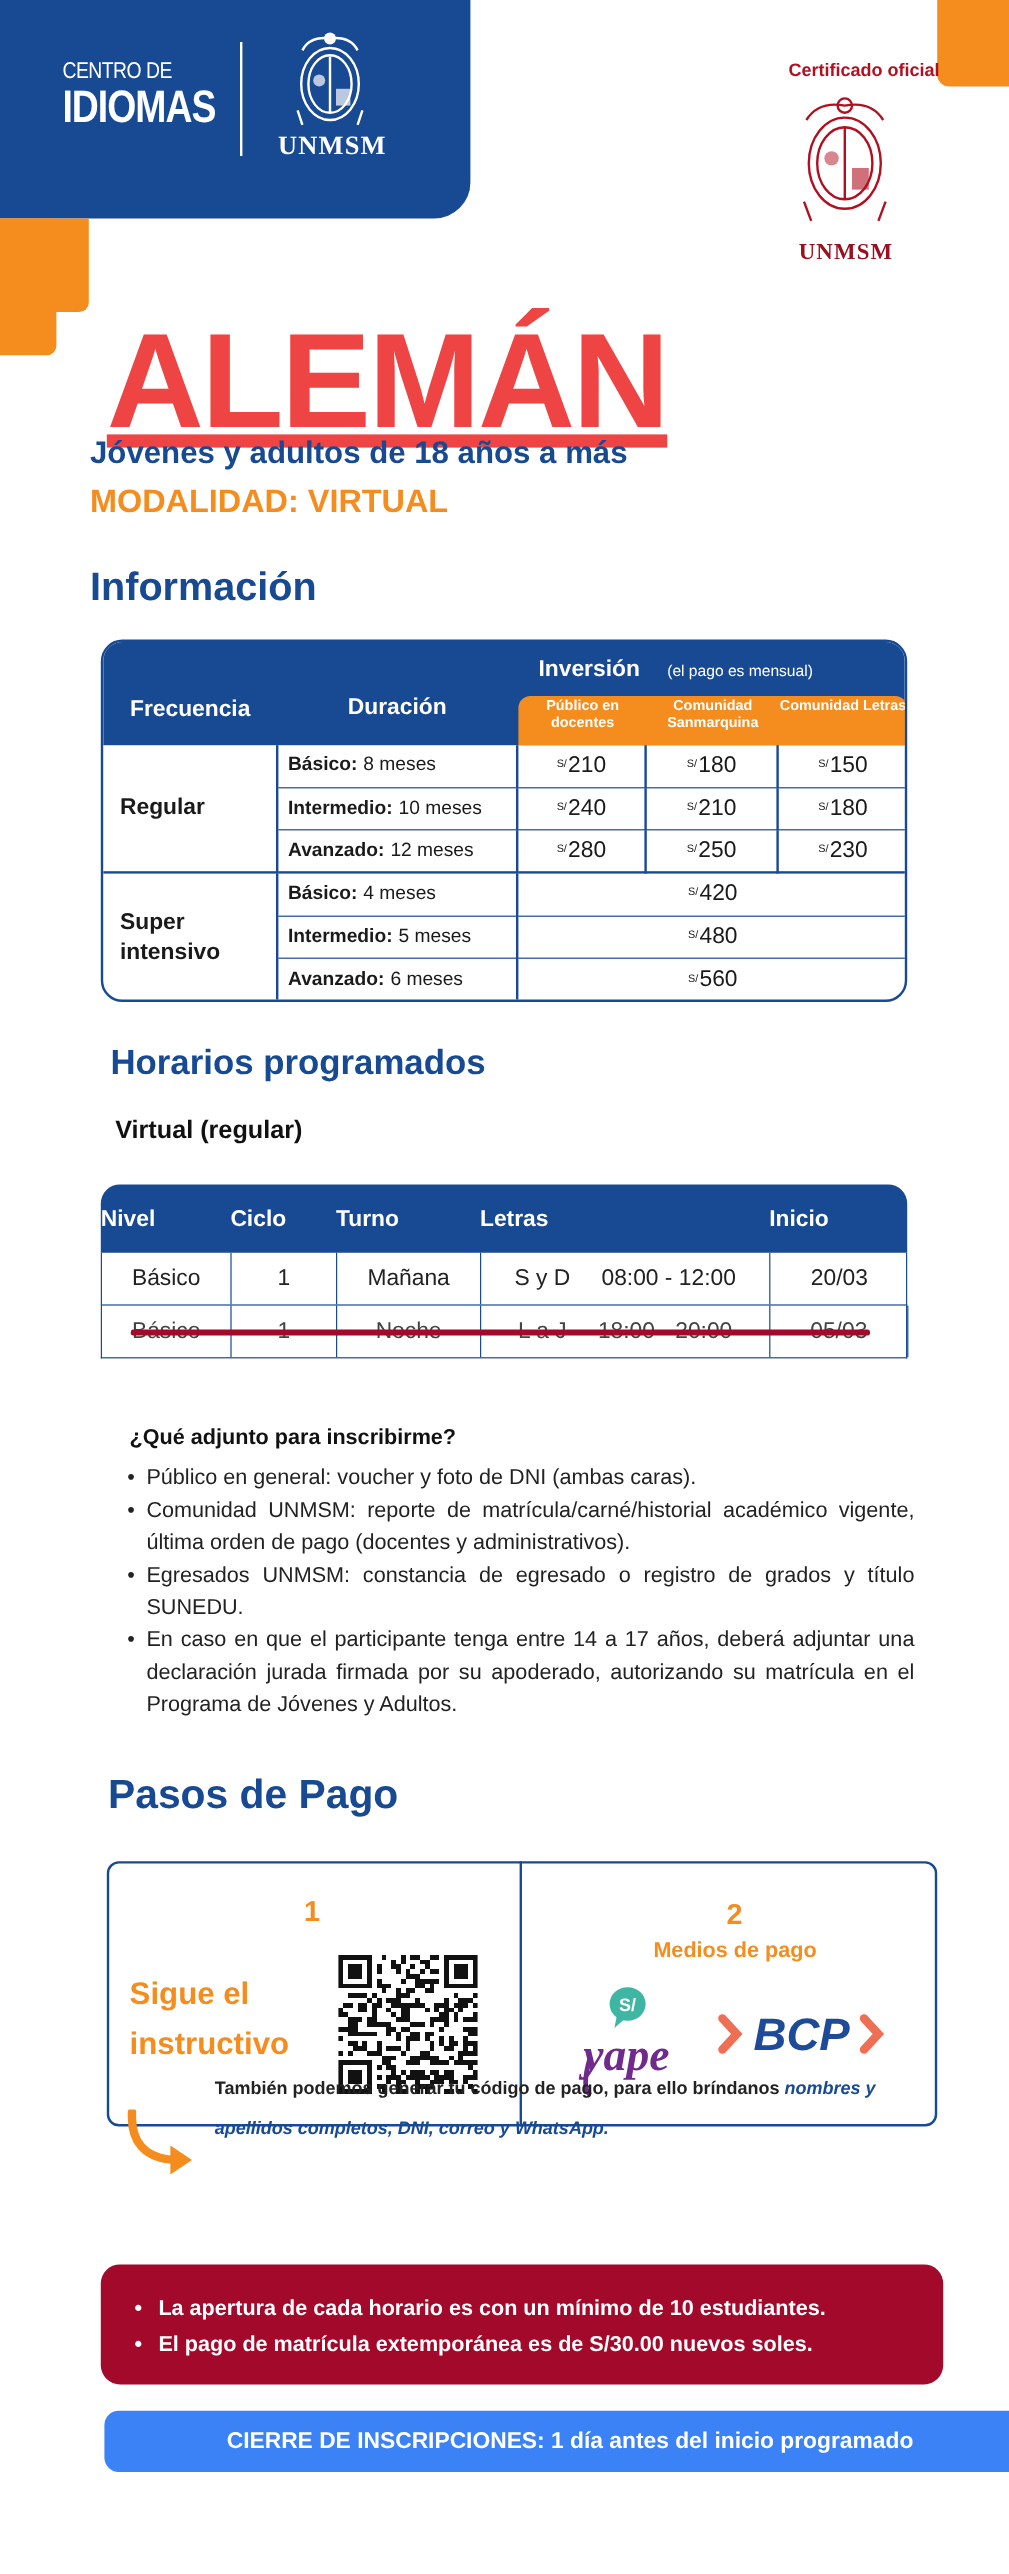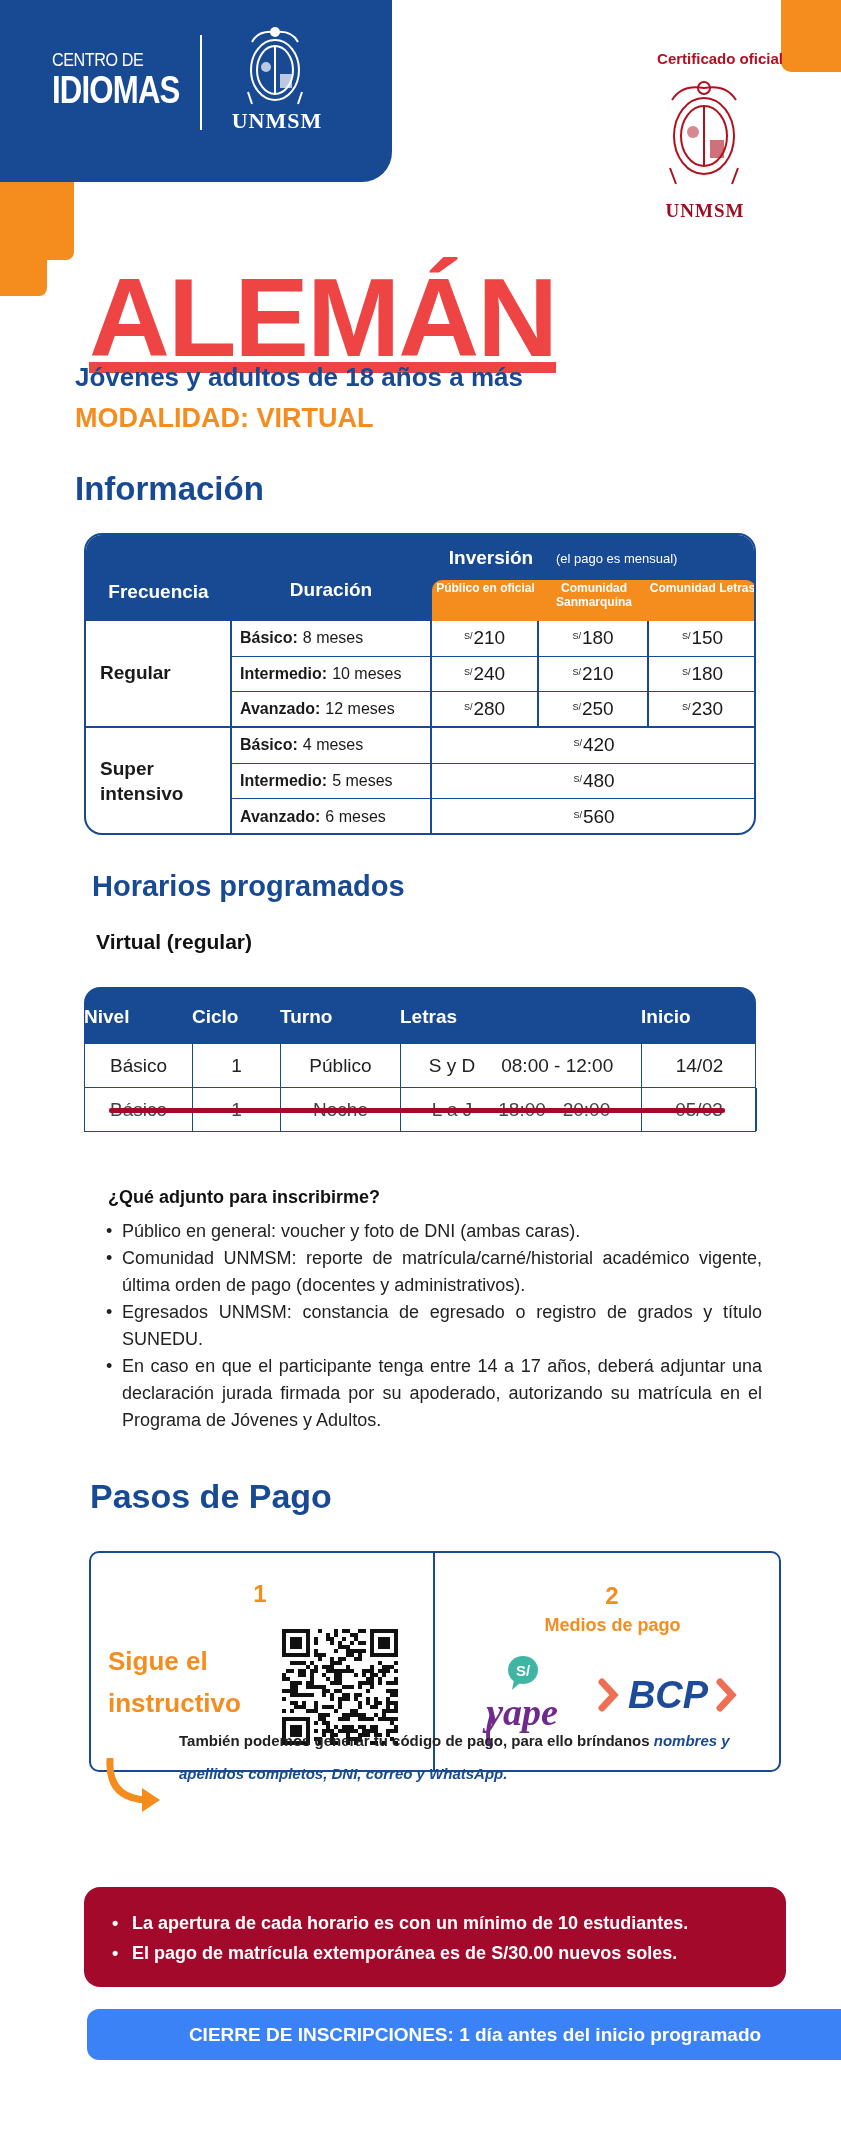--- a/index.html
+++ b/index.html
@@ -131,21 +131,21 @@
 <div class="abs modalidad">MODALIDAD: VIRTUAL</div>
 <div class="abs h-info">Información</div>
 
 <div class="abs" id="info-table">
   <div id="info-head">
     <div class="ih-freq">Frecuencia</div>
     <div class="ih-dur">Duración</div>
     <div class="ih-inv">Inversión</div>
     <div class="ih-mens">(el pago es mensual)</div>
     <div id="inv-orange"></div>
-    <div class="ih-col" style="left:346px;width:107px;">Público en oficial</div>
+    <div class="ih-col" style="left:346px;width:107px;">Público en docentes</div>
     <div class="ih-col" style="left:453px;width:110px;">Comunidad Sanmarquina</div>
     <div class="ih-col" style="left:563px;width:107px;">Comunidad Letras</div>
   </div>
 
   <div class="it-cell it-freq" style="left:0;top:86px;width:146px;height:107px;border-right-width:2px;border-bottom-width:2px;">Regular</div>
   <div id="regular-rows"></div>
 
   <div class="it-cell it-freq" style="left:0;top:193px;width:146px;height:107px;border-right-width:2px;">Super intensivo</div>
   <div id="super-rows"></div>
 <div class="it-cell it-dur" style="left:146px;top:86px;width:200px;height:35.6px;padding-left:8px;border-right-width:2px;border-bottom-width:1.5px;">
@@ -230,26 +230,26 @@
     <div class="sh" style="left:0;width:108px;">Nivel</div>
     <div class="sh" style="left:108px;width:88px;">Ciclo</div>
     <div class="sh" style="left:196px;width:120px;">Turno</div>
     <div class="sh" style="left:316px;width:241px;">Letras</div>
     <div class="sh" style="left:557px;width:115px;">Inicio</div>
   </div>
   <div id="sched-rows">
       <div class="srow" style="top: 57px;">
         <div class="sc" style="left: 0px; width: 108px;">Básico</div>
         <div class="sc" style="left: 108px; width: 88px;">1</div>
-        <div class="sc" style="left: 196px; width: 120px;">Público</div>
+        <div class="sc" style="left: 196px; width: 120px;">Mañana</div>
         <div class="sc" style="left: 316px; width: 241px;">
           <span style="margin-right: 26px;">S y D</span>
           <span>08:00 - 12:00</span>
         </div>
-        <div class="sc" style="left: 557px; width: 115px;">14/02</div>
+        <div class="sc" style="left: 557px; width: 115px;">20/03</div>
       </div>
       <div class="srow" style="top: 101px;">
         <div class="sc" style="left: 0px; width: 108px; color: rgb(68, 68, 68);">Básico</div>
         <div class="sc" style="left: 108px; width: 88px; color: rgb(68, 68, 68);">1</div>
         <div class="sc" style="left: 196px; width: 120px; color: rgb(68, 68, 68);">Noche</div>
         <div class="sc" style="left: 316px; width: 241px; color: rgb(68, 68, 68);">
           <span style="margin-right: 26px;">L a J</span>
           <span>18:00 - 20:00</span>
         </div>
         <div class="sc" style="left: 557px; width: 115px; color: rgb(68, 68, 68);">05/03</div>

